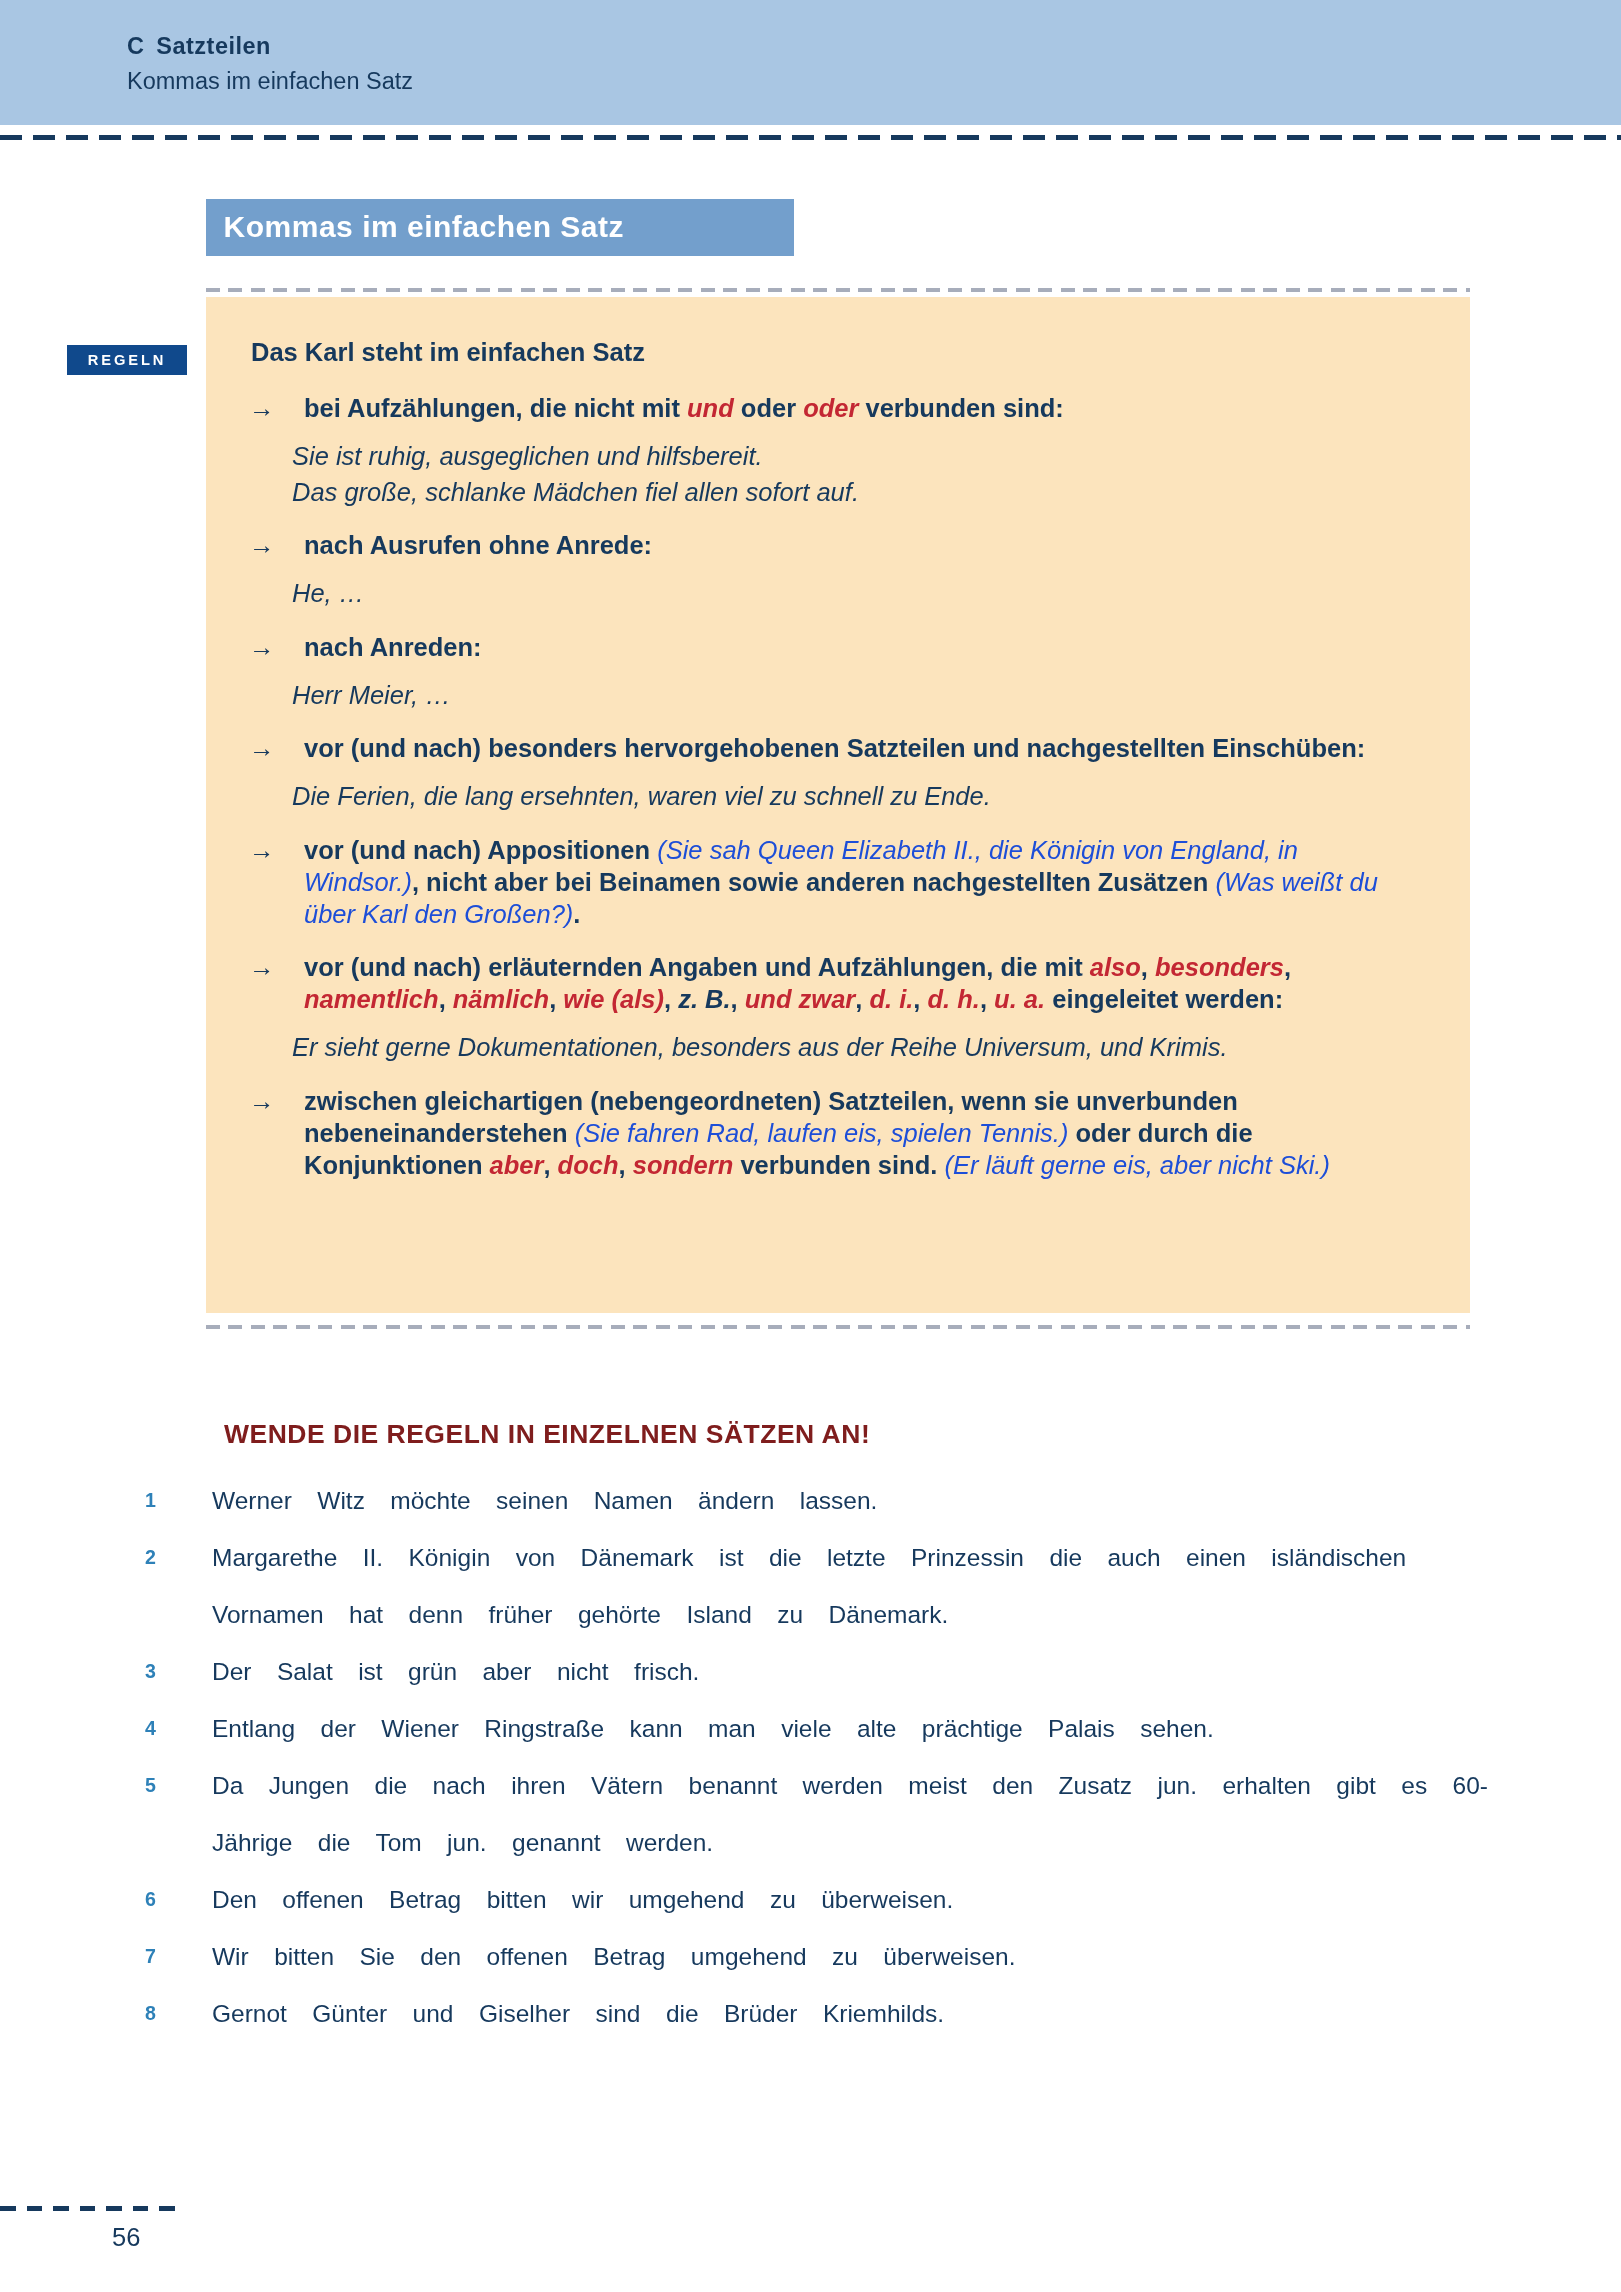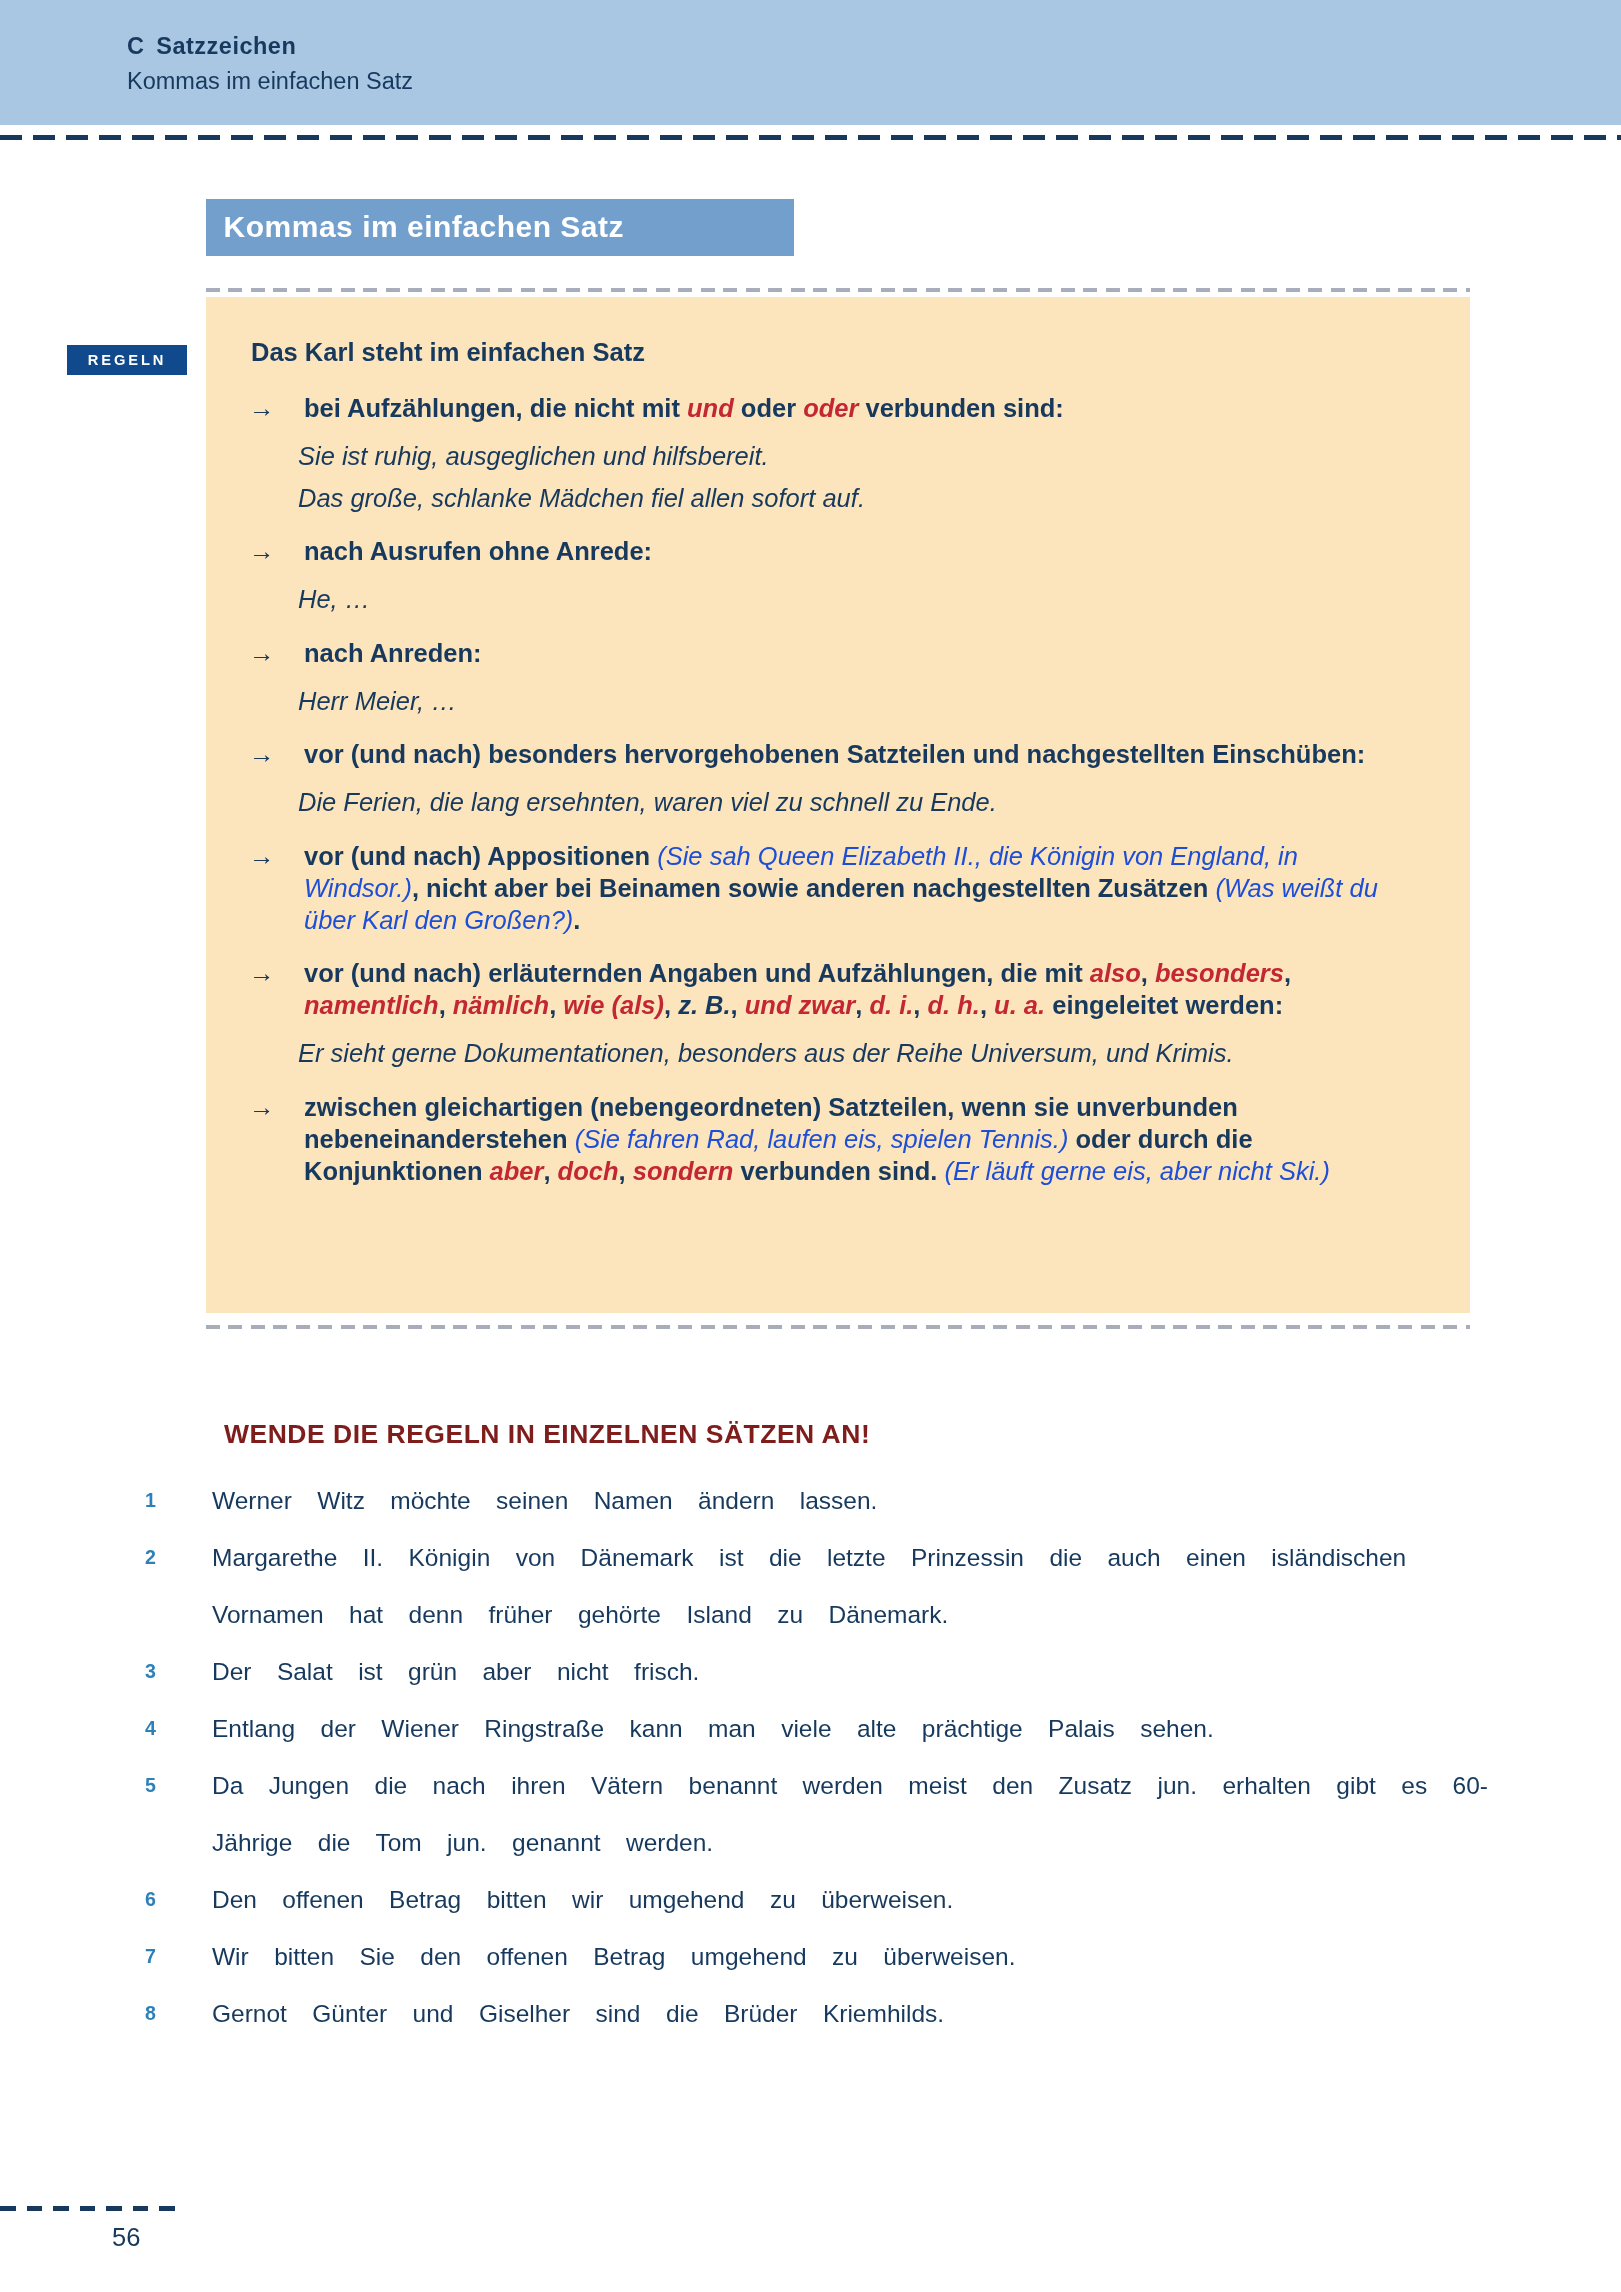--- a/index.html
+++ b/index.html
@@ -25,21 +25,21 @@
   .gray-dash.bottom{top:1325px;}
   .regeln-badge{position:absolute;top:345px;left:67px;width:120px;height:30px;background:#10498c;
     color:#ffffff;font-size:14.7px;font-weight:bold;letter-spacing:2.9px;text-align:center;line-height:30px;}
   .rules-box{position:absolute;top:297px;left:206px;width:1264px;min-height:1016px;
     background:#fce4bd;box-sizing:border-box;padding:39px 43px 29px 45px;}
   .rules-intro{font-size:25.5px;font-weight:bold;color:#16395d;line-height:32px;margin:0 0 23.5px 0;}
   .rule{position:relative;padding-left:37px;margin-bottom:21.6px;}
   .rule:last-child{margin-bottom:0;}
   .rule-arrow{position:absolute;left:-2px;top:0;font-size:25.5px;line-height:32px;color:#16395d;font-weight:bold;}
   .rule-head{margin:16px;font-size:25.5px;line-height:32px;color:#16395d;font-weight:bold;}
-  .rule-ex{margin:10px;font-size:25.5px;line-height:32px;color:#16395d;font-style:italic;font-weight:normal;}
+  .rule-ex{margin:4px;font-size:25.5px;line-height:32px;color:#16395d;font-style:italic;font-weight:normal;}
   .seg-b{font-weight:bold;color:#16395d;font-style:normal;}
   .seg-r{font-weight:bold;color:#c32733;font-style:italic;}
   .seg-i{font-weight:normal;color:#1d4ed8;font-style:italic;}
   .seg-bi{font-weight:bold;color:#16395d;font-style:italic;}
   
   .exercise-heading{position:absolute;top:1407px;left:212px;margin:12px;
     font-size:26.5px;font-weight:bold;color:#7f1d1d;letter-spacing:0.5px;}
   .exercise-list{position:absolute;top:1472px;left:145px;width:1384px;}
   .exercise-item{position:relative;padding-left:67px;}
   .exercise-num{position:absolute;left:0;top:0;font-size:19.6px;font-weight:600;color:#2e81b8;line-height:57px;}
@@ -48,21 +48,21 @@
   .bottom-dash{position:absolute;top:2206px;left:0;width:182px;height:4.9px;
     background:repeating-linear-gradient(90deg,#16395d 0 15.7px,transparent 15.7px 26.5px);}
   .page-number{position:absolute;top:2223px;left:112px;font-size:25.5px;color:#16395d;}
 </style>
 </head>
 <body>
 
 <div class="header-band">
   <div class="header-inner">
     <div class="chapter-line">
-      <span class="chap-letter">C</span><span>Satzzeichen</span>
+      <span class="chap-letter">C</span><span>Satzteilen</span>
     </div>
     <div class="chapter-sub">Kommas im einfachen Satz</div>
   </div>
 </div>
 <div class="navy-dash"></div>
 
 <div class="title-bar">
   <span>Kommas im einfachen Satz</span>
 </div>
 

